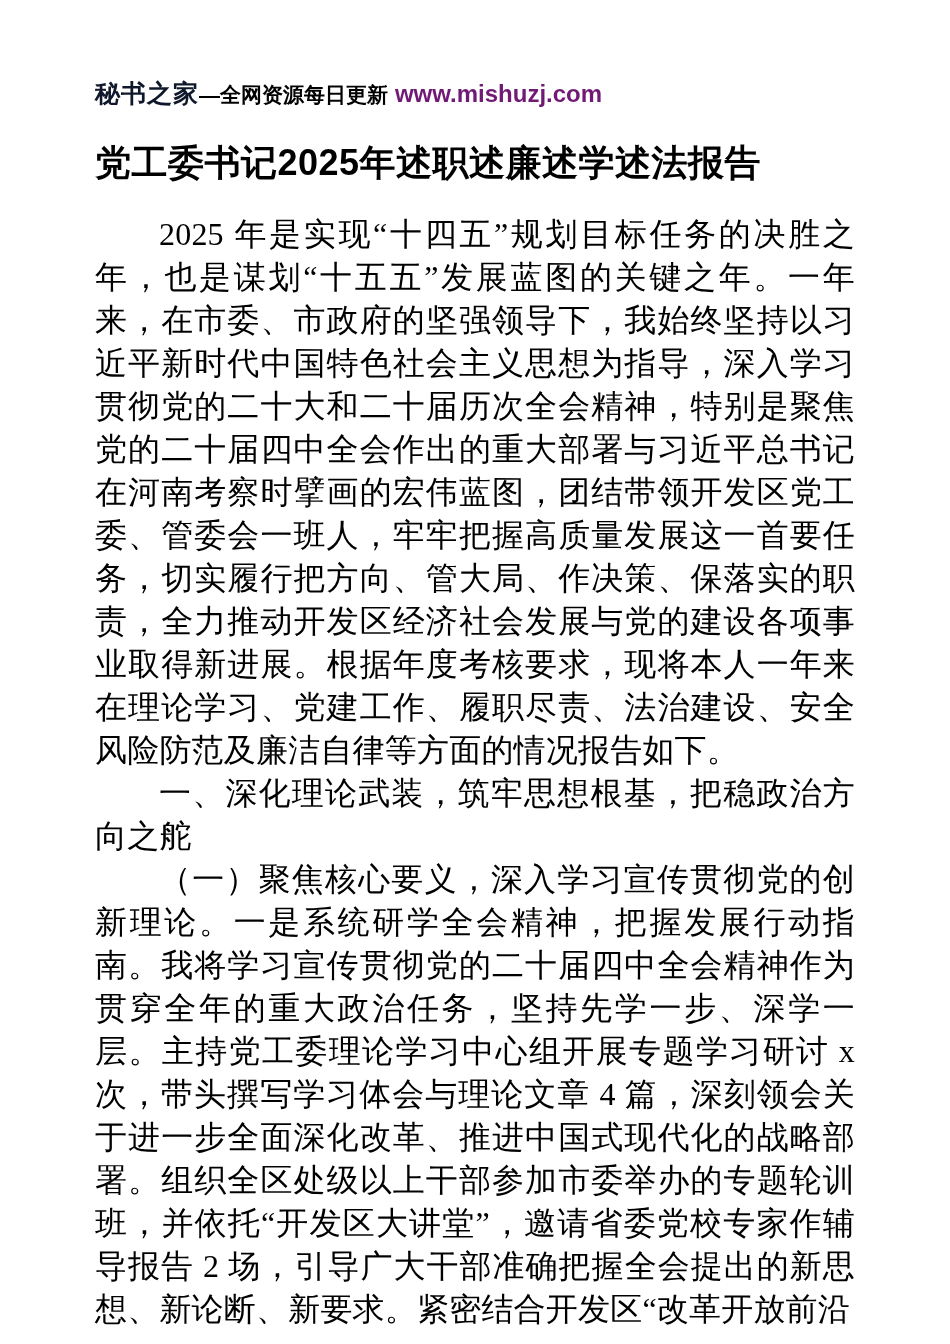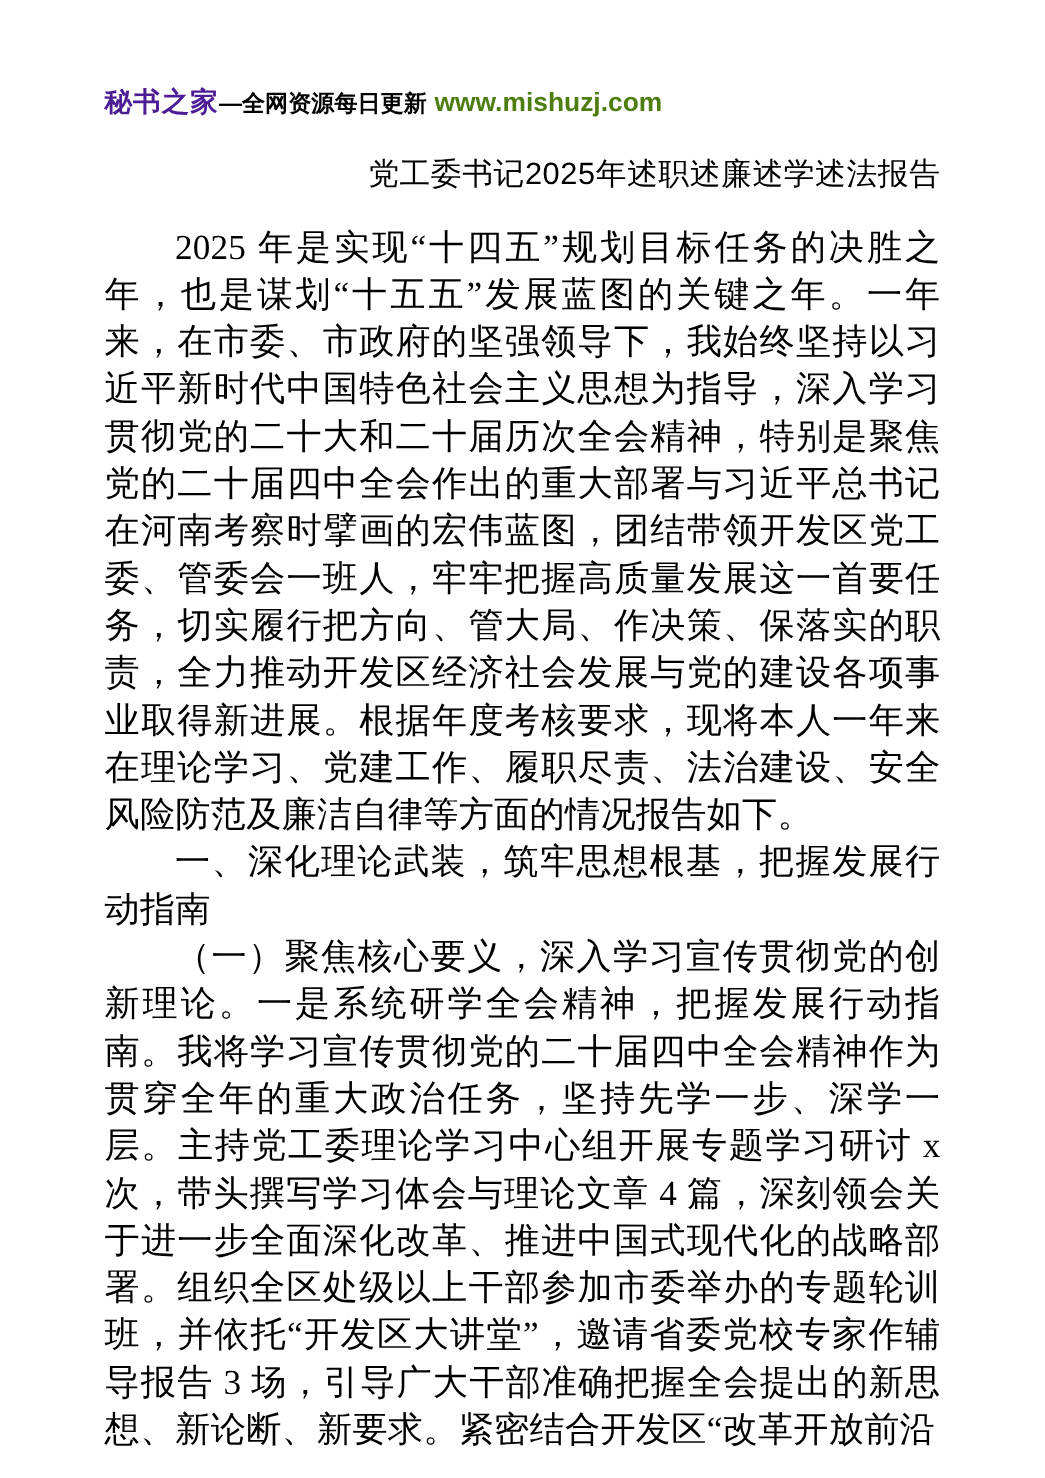--- a/index.html
+++ b/index.html
@@ -24,40 +24,40 @@
   }
   .watermark {
     margin-top: 78px;
     font-size: 25px;
     line-height: 1.2;
     white-space: nowrap;
     font-family: "Liberation Sans", "DejaVu Sans", sans-serif;
     font-weight: bold;
   }
   .watermark .brand {
-    color: #4c1d95;
+    color: #0f172a;
     letter-spacing: 1px;
   }
   .watermark .tagline {
     color: #000000;
     font-weight: bold;
     font-size: 21px;
     text-align: right;
   }
   .watermark .url {
-    color: #4d7c0f;
+    color: #701a75;
     font-size: 24px;
   }
   h1.doc-title {
     margin: 30px 0 0 0;
-    font-size: 28px;
-    font-weight: normal;
+    font-size: 36px;
+    font-weight: bold;
     letter-spacing: 0.5px;
     line-height: 1.35;
-    text-align: right;
+    text-align: left;
     font-family: "Liberation Sans", "DejaVu Sans", sans-serif;
   }
   .body-text {
     margin-top: 26px;
   }
   p.para {
     margin: 0;
     font-size: 32px;
     line-height: 43px;
     text-align: justify;
@@ -73,17 +73,17 @@
 
   <div class="watermark">
     <span class="brand">秘书之家</span><span class="tagline">—全网资源每日更新</span>
     <span class="url">www.mishuzj.com</span>
   </div>
 
   <h1 class="doc-title">党工委书记2025年述职述廉述学述法报告</h1>
 
   <div class="body-text">
     <p class="para">2025 年是实现“十四五”规划目标任务的决胜之年，也是谋划“十五五”发展蓝图的关键之年。一年来，在市委、市政府的坚强领导下，我始终坚持以习近平新时代中国特色社会主义思想为指导，深入学习贯彻党的二十大和二十届历次全会精神，特别是聚焦党的二十届四中全会作出的重大部署与习近平总书记在河南考察时擘画的宏伟蓝图，团结带领开发区党工委、管委会一班人，牢牢把握高质量发展这一首要任务，切实履行把方向、管大局、作决策、保落实的职责，全力推动开发区经济社会发展与党的建设各项事业取得新进展。根据年度考核要求，现将本人一年来在理论学习、党建工作、履职尽责、法治建设、安全风险防范及廉洁自律等方面的情况报告如下。</p>
-    <p class="para">一、深化理论武装，筑牢思想根基，把握发展行动指南</p>
-    <p class="para">（一）聚焦核心要义，深入学习宣传贯彻党的创新理论。一是系统研学全会精神，把握发展行动指南。我将学习宣传贯彻党的二十届四中全会精神作为贯穿全年的重大政治任务，坚持先学一步、深学一层。主持党工委理论学习中心组开展专题学习研讨 x 次，带头撰写学习体会与理论文章 4 篇，深刻领会关于进一步全面深化改革、推进中国式现代化的战略部署。组织全区处级以上干部参加市委举办的专题轮训班，并依托“开发区大讲堂”，邀请省委党校专家作辅导报告 3 场，引导广大干部准确把握全会提出的新思想、新论断、新要求。紧密结合开发区“改革开放前沿</p>
+    <p class="para">一、深化理论武装，筑牢思想根基，把稳政治方向之舵</p>
+    <p class="para">（一）聚焦核心要义，深入学习宣传贯彻党的创新理论。一是系统研学全会精神，把握发展行动指南。我将学习宣传贯彻党的二十届四中全会精神作为贯穿全年的重大政治任务，坚持先学一步、深学一层。主持党工委理论学习中心组开展专题学习研讨 x 次，带头撰写学习体会与理论文章 4 篇，深刻领会关于进一步全面深化改革、推进中国式现代化的战略部署。组织全区处级以上干部参加市委举办的专题轮训班，并依托“开发区大讲堂”，邀请省委党校专家作辅导报告 2 场，引导广大干部准确把握全会提出的新思想、新论断、新要求。紧密结合开发区“改革开放前沿</p>
   </div>
 
 </div>
 
 </body></html>

